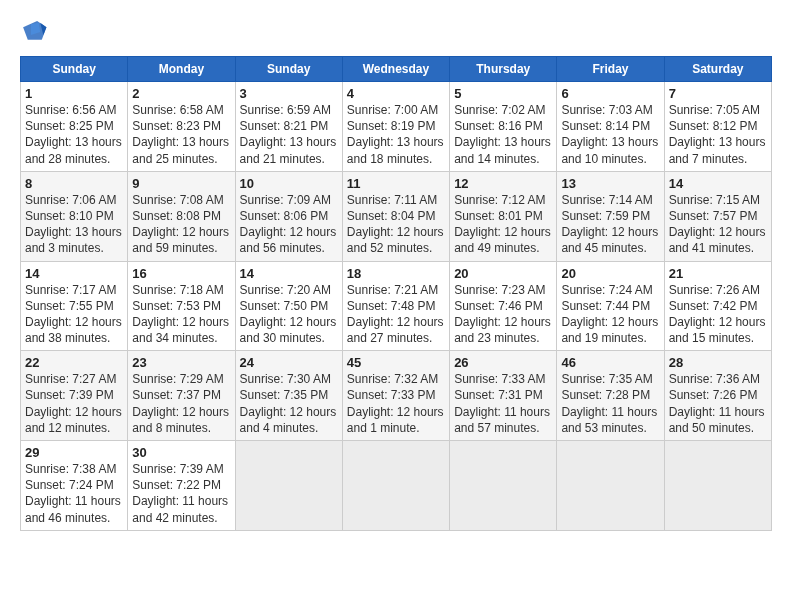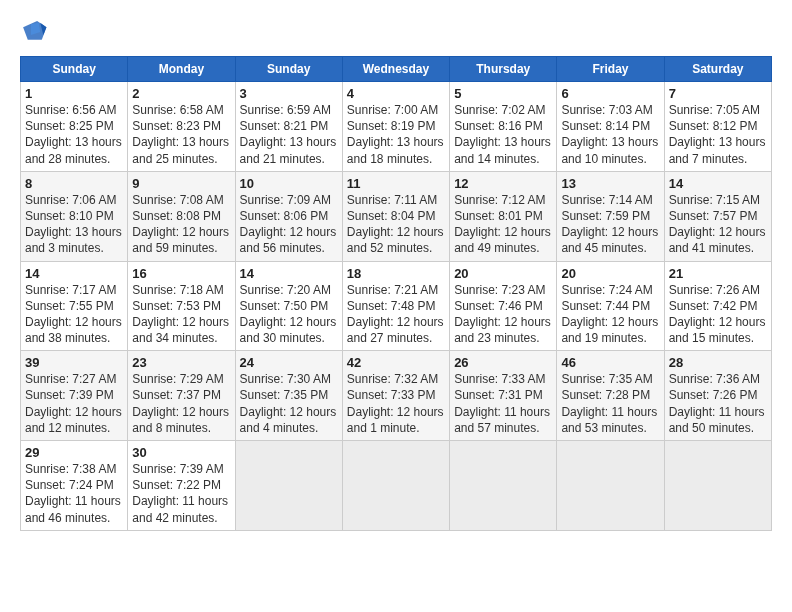--- a/index.html
+++ b/index.html
@@ -212,33 +212,33 @@
             <span class="day-number">20</span>
             <div class="cell-content">Sunrise: 7:24 AM<br>Sunset: 7:44 PM<br>Daylight: 12 hours and 19 minutes.</div>
           </td>
           <td>
             <span class="day-number">21</span>
             <div class="cell-content">Sunrise: 7:26 AM<br>Sunset: 7:42 PM<br>Daylight: 12 hours and 15 minutes.</div>
           </td>
         </tr>
         <tr>
           <td>
-            <span class="day-number">39</span>
+            <span class="day-number">22</span>
             <div class="cell-content">Sunrise: 7:27 AM<br>Sunset: 7:39 PM<br>Daylight: 12 hours and 12 minutes.</div>
           </td>
           <td>
             <span class="day-number">23</span>
             <div class="cell-content">Sunrise: 7:29 AM<br>Sunset: 7:37 PM<br>Daylight: 12 hours and 8 minutes.</div>
           </td>
           <td>
             <span class="day-number">24</span>
             <div class="cell-content">Sunrise: 7:30 AM<br>Sunset: 7:35 PM<br>Daylight: 12 hours and 4 minutes.</div>
           </td>
           <td>
-            <span class="day-number">42</span>
+            <span class="day-number">45</span>
             <div class="cell-content">Sunrise: 7:32 AM<br>Sunset: 7:33 PM<br>Daylight: 12 hours and 1 minute.</div>
           </td>
           <td>
             <span class="day-number">26</span>
             <div class="cell-content">Sunrise: 7:33 AM<br>Sunset: 7:31 PM<br>Daylight: 11 hours and 57 minutes.</div>
           </td>
           <td>
             <span class="day-number">46</span>
             <div class="cell-content">Sunrise: 7:35 AM<br>Sunset: 7:28 PM<br>Daylight: 11 hours and 53 minutes.</div>
           </td>

